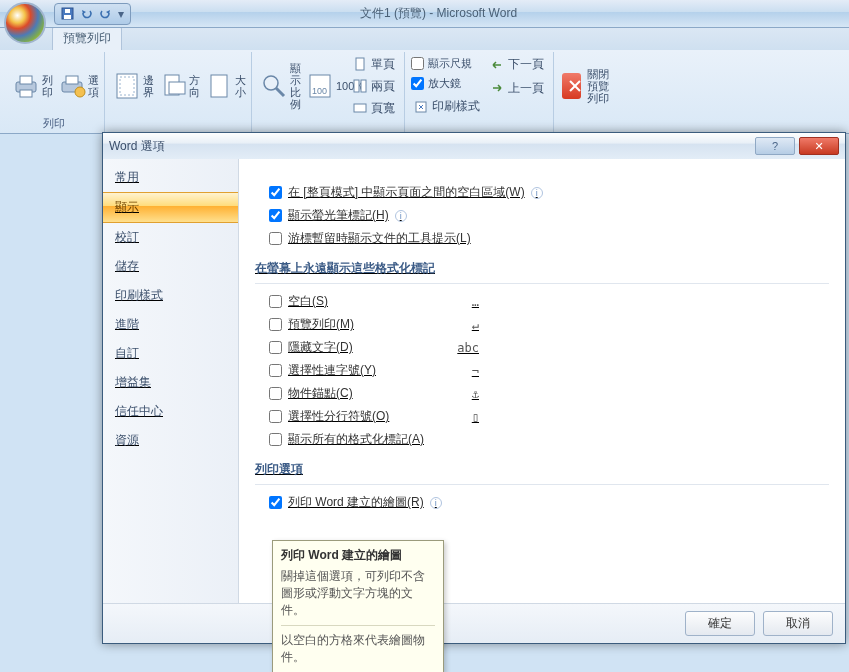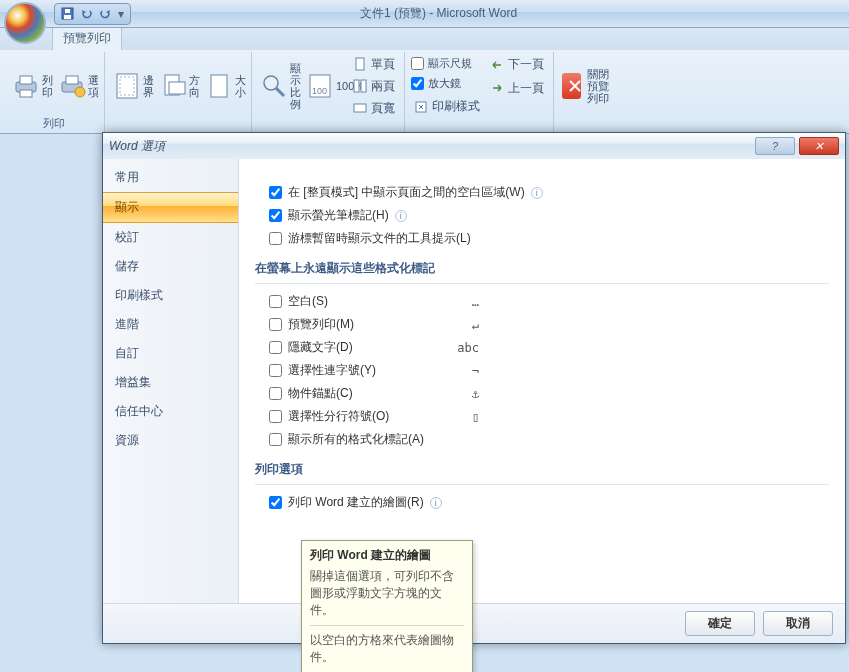--- a/index.html
+++ b/index.html
@@ -166,38 +166,38 @@
     flex-direction: column;
   }
   .dlg-titlebar {
     height: 26px;
     background: linear-gradient(to bottom, #fdfefe 0%, #e8eff7 40%, #d5e2f0 41%, #e3edf7 100%);
     display: flex;
     align-items: center;
     padding: 0 6px;
     color: #3b4f6b;
     font-size: 12px;
-    font-style: italic;
   }
   .dlg-titlebar .title { flex: 1; }
   .dlg-titlebar .winbtn {
     width: 40px; height: 18px;
     display:flex; align-items:center; justify-content:center;
     border-radius: 2px;
     margin-left: 4px;
     color: #fff;
     font-size: 11px;
   }
   .winbtn.help { background: linear-gradient(to bottom, #dfe9f5, #b6cde5); color:#4a6588; border:1px solid #8fa8c4;}
   .winbtn.close { background: linear-gradient(to bottom, #f07a68, #c83a22); border:1px solid #a03020;}
   .dlg-body {
     flex: 1;
     display: flex;
     background: #14532d;
     overflow: hidden;
+    text-decoration: underline;
   }
   .dlg-sidebar {
     width: 136px;
     background: linear-gradient(to right, #f4f7fb, #ebf0f7);
     border-right: 1px solid #d0d9e4;
     padding: 4px 0;
   }
   .side-item {
     padding: 6px 12px;
     color: #3b4f6b;
@@ -255,37 +255,36 @@
   .greyed { color: #999; }
   .dlg-footer {
     height: 40px;
     background: linear-gradient(to bottom, #f4f7fb, #e6edf5);
     border-top: 1px solid #d0d9e4;
     display: flex;
     justify-content: flex-end;
     align-items: center;
     padding: 0 12px;
     gap: 8px;
-    font-weight: bold;
   }
   .dlg-btn {
     min-width: 70px;
     padding: 3px 14px;
     background: linear-gradient(to bottom, #fdfdfd, #e4e9f0);
     border: 1px solid #9fb2c9;
     border-radius: 3px;
     color: #333;
     font-size: 12px;
     text-align: center;
   }
 
   
   .tooltip {
     position: absolute;
-    left: 301px;
+    left: 272px;
     top: 540px;
     width: 172px;
     background: #fffff0;
     border: 1px solid #9b9b7c;
     padding: 6px 8px;
     font-size: 12px;
     color: #555;
     box-shadow: 2px 2px 5px rgba(0,0,0,0.2);
     z-index: 20;
   }

